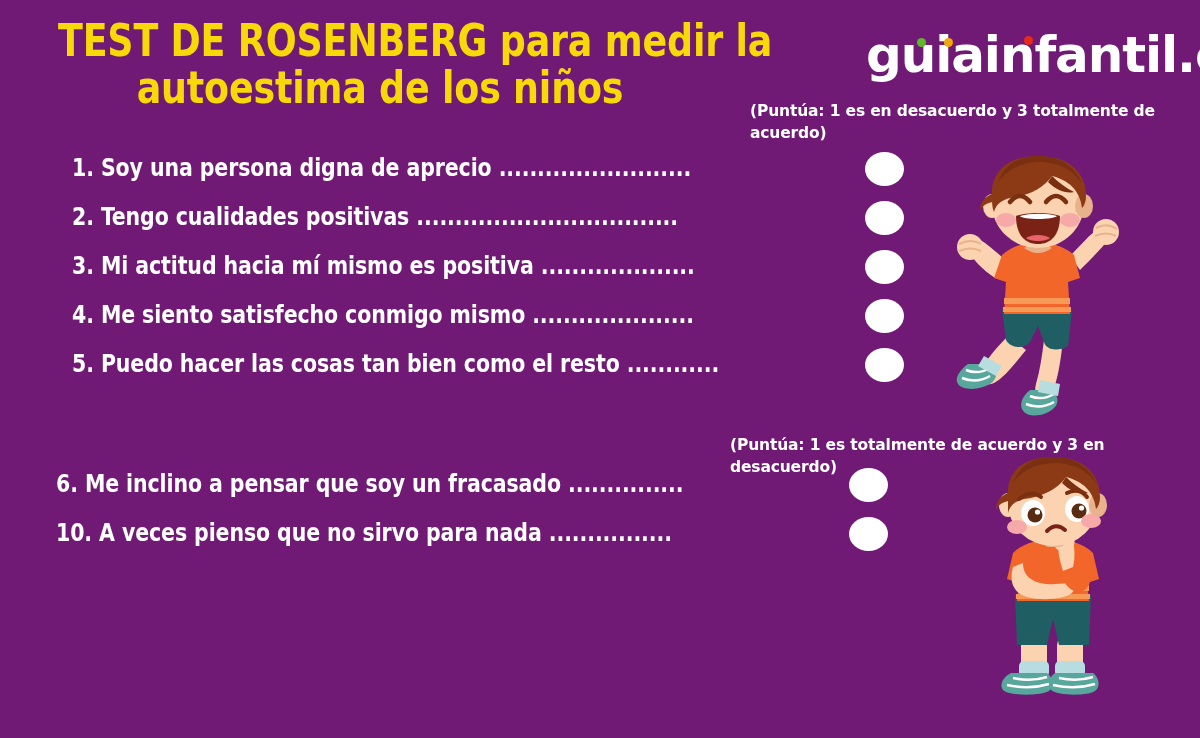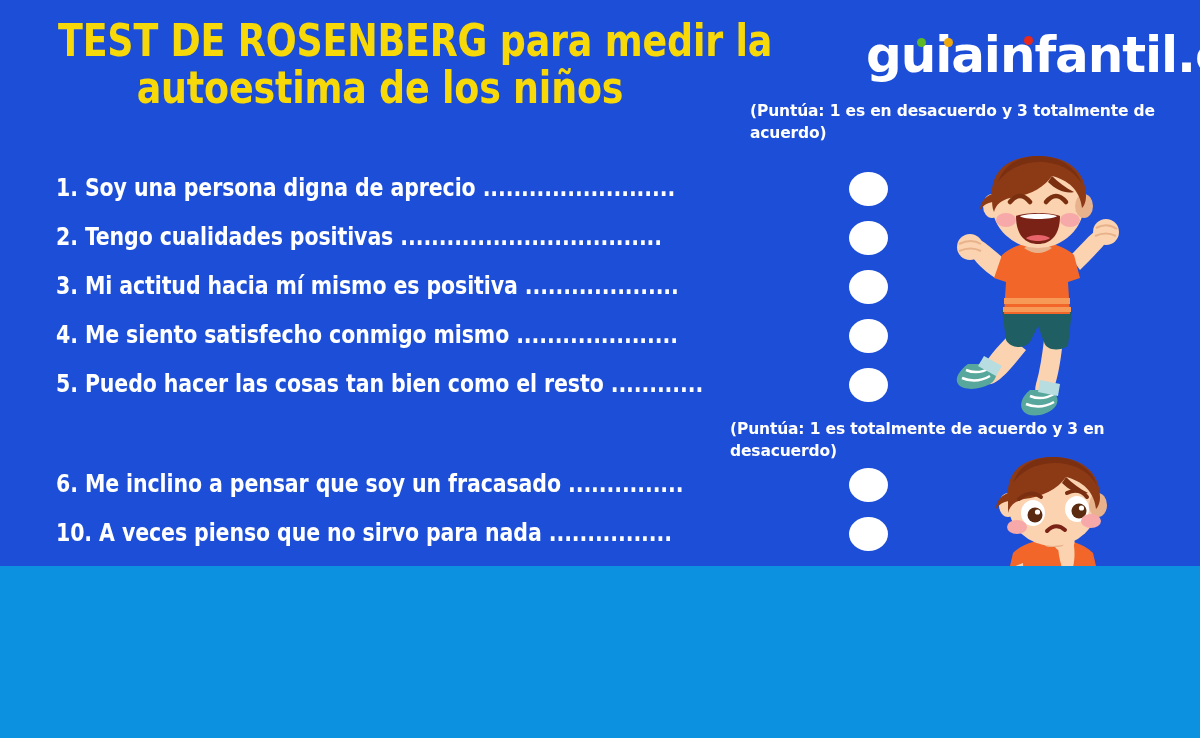--- a/index.html
+++ b/index.html
@@ -9,22 +9,22 @@
   body {
     width: 1200px;
     height: 738px;
     background: #0b91e0;
     font-family: "Liberation Sans", sans-serif;
     overflow: hidden;
   }
   #poster {
     position: relative;
     width: 1200px;
-    height: 566px;
-    background: #1d4ed8;
+    height: 738px;
+    background: #701a75;
     overflow: hidden;
   }
 
   
   #title-block {
     position: absolute;
     left: 30px;
     top: 18px;
     width: 700px;
     text-align: center;
@@ -78,25 +78,25 @@
   .note {
     position: absolute;
     color: #ffffff;
     font-family: "DejaVu Sans", sans-serif;
     font-size: 15.5px;
     font-weight: bold;
     line-height: 1.45;
     letter-spacing: -0.15px;
   }
   #note-top    { left: 737px; top: 100px;  width: 460px; margin-left: 13px; }
-  #note-bottom { left: 730px; top: 418px;  width: 470px; }
+  #note-bottom { left: 730px; top: 434px;  width: 470px; }
 
   
   .qgroup { position: absolute; left: 0; width: 910px; }
-  #group-top    { top: 164px; }
+  #group-top    { top: 144px; margin-left: 16px; }
   #group-bottom { top: 460px; }
 
   .qrow {
     position: relative;
     height: 49px;
     display: flex;
     align-items: center;
   }
   .qtext {
     position: absolute;

